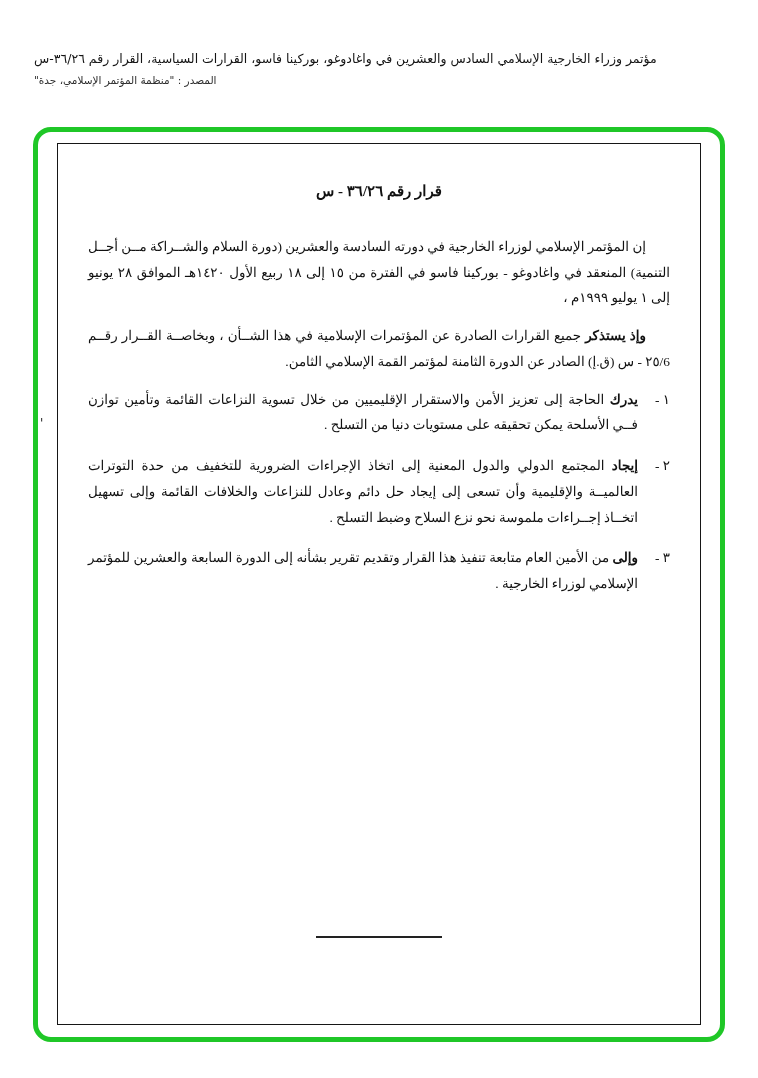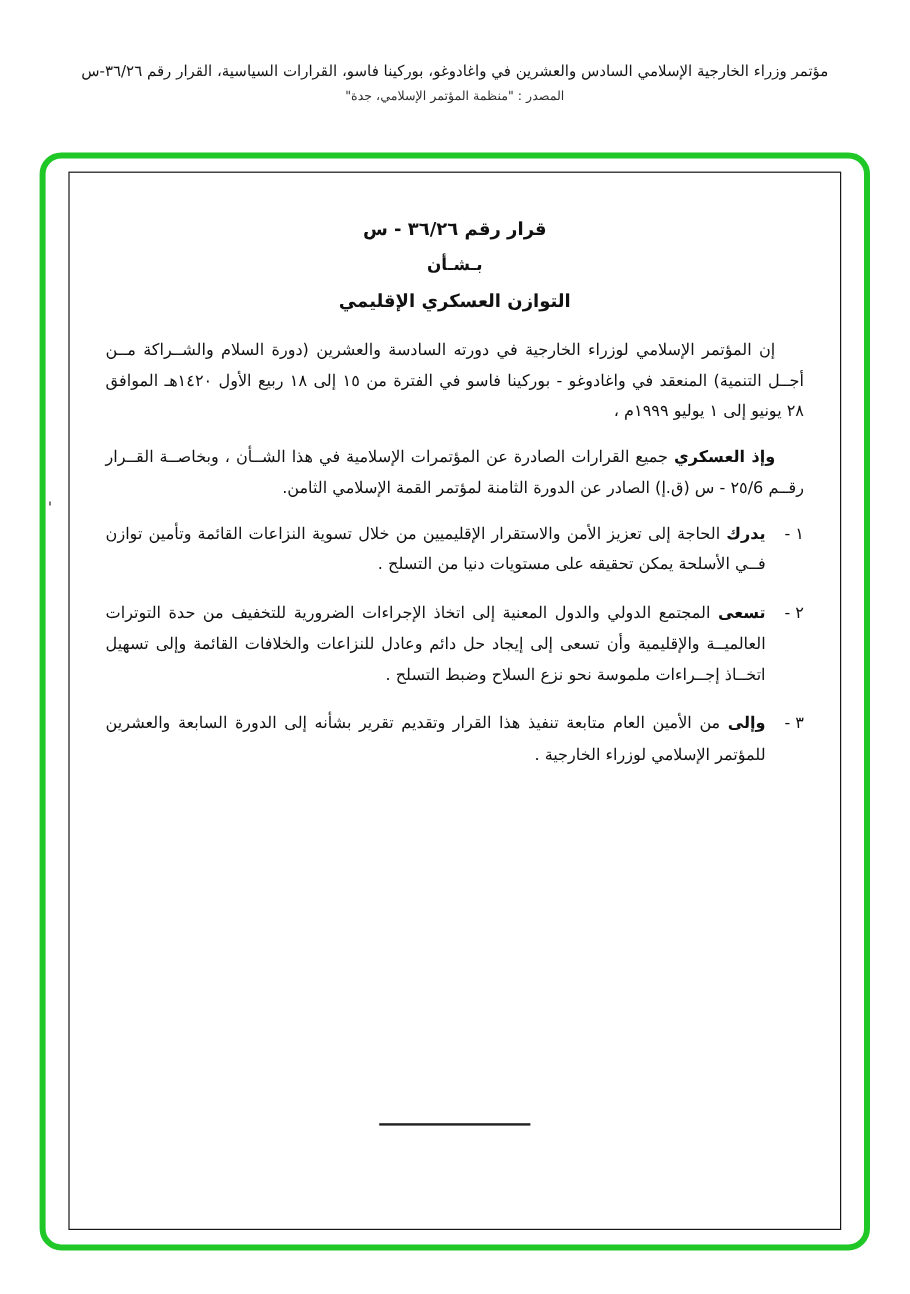--- a/index.html
+++ b/index.html
@@ -8,21 +8,21 @@
     position: relative;
     background: #ffffff;
     color: #111;
     font-family: "DejaVu Sans", sans-serif;
     overflow: hidden;
   }
   .header {
     position: absolute;
     top: 50px; left: 34px; right: 34px;
     direction: rtl;
-    text-align: center;
+    text-align: left;
   }
   .h1 { font-size: 12.5px; line-height: 1.5; color: #141414; }
   .h2 { font-size: 10.5px; margin-top: 5px; color: #2e2e2e; }
   .green-frame {
     position: absolute;
     left: 33px; top: 127px;
     width: 692px; height: 915px;
     border: 5px solid #1fc727;
     border-radius: 18px;
     background: #ffffff;
@@ -30,27 +30,28 @@
   .page {
     position: absolute;
     left: 19px; right: 19px; top: 11px; bottom: 12px;
     border: 1px solid #161616;
     background: #ffffff;
   }
   .content {
     position: absolute; inset: 0;
     padding: 38px 30px 0 30px;
     direction: rtl;
+    font-family: Liberation Serif, serif;
   }
   .titles { text-align: center; }
   .t1 { font-size: 15px; font-weight: bold; }
   .t2 { font-size: 14px; font-weight: bold; margin-top: 13px; }
   .t3 { font-size: 15px; font-weight: bold; margin-top: 13px; }
   .bodytext {
-    margin-top: 20px;
+    margin-top: 34px;
     font-size: 13.4px;
     line-height: 1.92;
     text-align: justify;
   }
   .para { margin-bottom: 12px; text-indent: 24px; }
   .para b, .itm b { font-weight: bold; }
   .items { margin-top: 10px; }
   .itm { display: flex; margin-bottom: 15px; }
   .itm .num { flex: 0 0 32px; }
   .itm .txt { flex: 1; text-align: justify; }
@@ -74,44 +75,42 @@
   </div>
 
   <div class="green-frame" style="border-color: rgb(31, 199, 39);">
     <span class="artifact">'</span>
 
     <div class="page">
       <div class="content">
 
         <div class="titles">
           <div class="t1">قرار رقم ٣٦/٢٦ - س</div>
-          <div class="t2">بـشـأن</div>
-          <div class="t3">التوازن العسكري الإقليمي</div>
         </div>
 
         <div class="bodytext">
 
           <p class="para"><b></b><span>إن المؤتمر الإسلامي لوزراء الخارجية في دورته السادسة والعشرين (دورة السلام والشــراكة مــن أجــل التنمية) المنعقد في واغادوغو - بوركينا فاسو في الفترة من ١٥ إلى ١٨ ربيع الأول ١٤٢٠هـ الموافق ٢٨ يونيو إلى ١ يوليو ١٩٩٩م ،</span></p>
 
 
 
 
-          <p class="para"><b>وإذ العسكري</b><span> جميع القرارات الصادرة عن المؤتمرات الإسلامية في هذا الشــأن ، وبخاصــة القــرار رقــم ٢٥/6 - س (ق.إ) الصادر عن الدورة الثامنة لمؤتمر القمة الإسلامي الثامن.</span></p>
+          <p class="para"><b>وإذ يستذكر</b><span> جميع القرارات الصادرة عن المؤتمرات الإسلامية في هذا الشــأن ، وبخاصــة القــرار رقــم ٢٥/6 - س (ق.إ) الصادر عن الدورة الثامنة لمؤتمر القمة الإسلامي الثامن.</span></p>
 
 
           <div class="items">
 
             <div class="itm">
               <span class="num">١ -</span>
               <p class="txt"><b>يدرك</b><span> الحاجة إلى تعزيز الأمن والاستقرار الإقليميين من خلال تسوية النزاعات القائمة وتأمين توازن فــي الأسلحة يمكن تحقيقه على مستويات دنيا من التسلح .</span></p>
             </div>
 
             <div class="itm">
               <span class="num">٢ -</span>
-              <p class="txt"><b>تسعى</b><span> المجتمع الدولي والدول المعنية إلى اتخاذ الإجراءات الضرورية للتخفيف من حدة التوترات العالميــة والإقليمية وأن تسعى إلى إيجاد حل دائم وعادل للنزاعات والخلافات القائمة وإلى تسهيل اتخــاذ إجــراءات ملموسة نحو نزع السلاح وضبط التسلح .</span></p>
+              <p class="txt"><b>إيجاد</b><span> المجتمع الدولي والدول المعنية إلى اتخاذ الإجراءات الضرورية للتخفيف من حدة التوترات العالميــة والإقليمية وأن تسعى إلى إيجاد حل دائم وعادل للنزاعات والخلافات القائمة وإلى تسهيل اتخــاذ إجــراءات ملموسة نحو نزع السلاح وضبط التسلح .</span></p>
             </div>
 
             <div class="itm">
               <span class="num">٣ -</span>
               <p class="txt"><b>وإلى</b><span> من الأمين العام متابعة تنفيذ هذا القرار وتقديم تقرير بشأنه إلى الدورة السابعة والعشرين للمؤتمر الإسلامي لوزراء الخارجية .</span></p>
             </div>
 
           </div>
         </div>
       </div>

